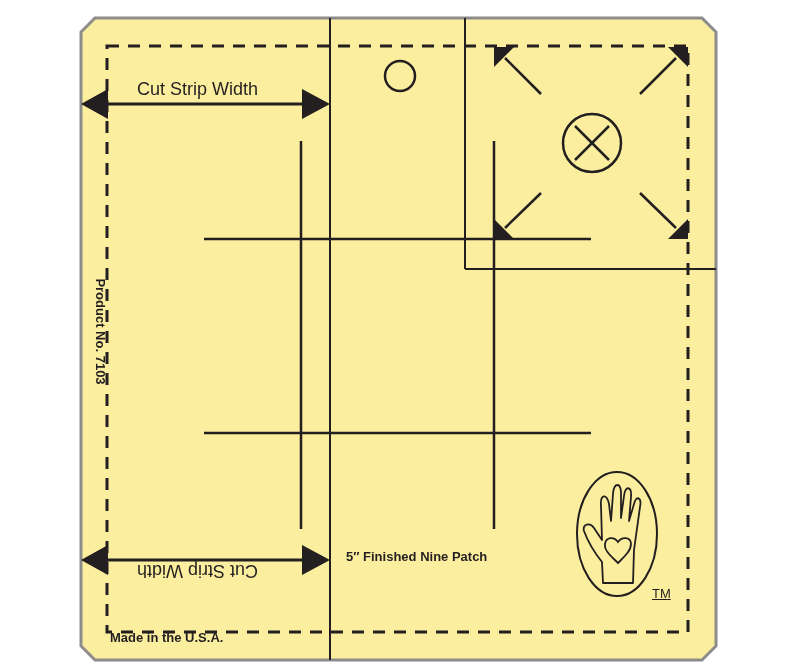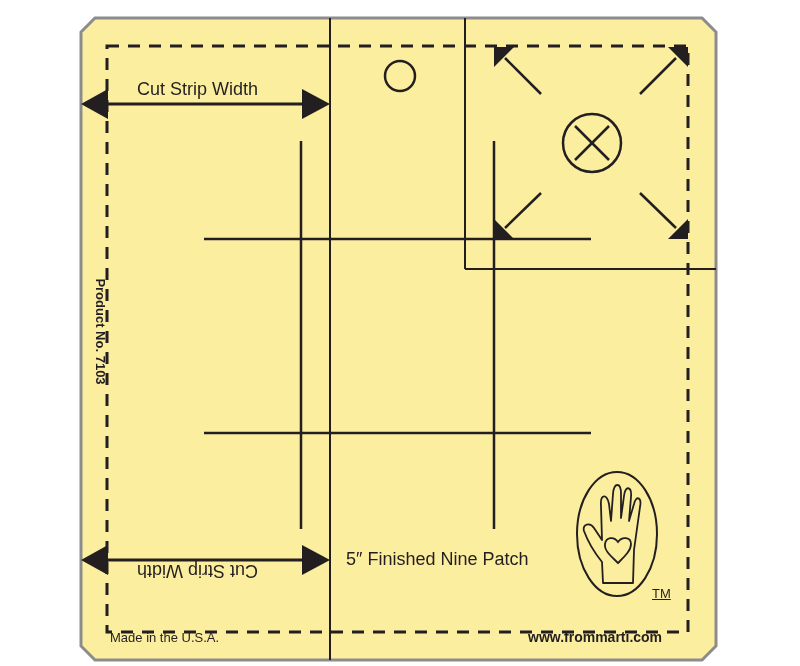--- a/index.html
+++ b/index.html
@@ -2,23 +2,23 @@
 <html><head>
 <meta charset="utf-8">
 <style>
   html, body { margin: 0; padding: 0; background: #ffffff; }
   body { width: 800px; height: 666px; position: relative; overflow: hidden; font-family: "Liberation Sans", sans-serif; }
   #stage { position: absolute; left: 0; top: 4px; width: 800px; height: 666px; }
   .lbl { position: absolute; color: #231f20; white-space: nowrap; font-family: "Liberation Sans", sans-serif; }
   .cut-top { left: 137px; top: 75px; font-size: 18px; }
   .cut-bottom { left: 137px; top: 556px; font-size: 18px; transform: rotate(180deg); transform-origin: center center; }
   .product-no { left: 40px; top: 320px; font-size: 13px; font-weight: bold; transform: rotate(90deg); transform-origin: center center; width: 120px; text-align: center; }
-  .made-in { left: 110px; top: 626px; font-size: 13px; font-weight: normal; text-align: right; }
+  .made-in { left: 110px; top: 626px; font-size: 13px; font-weight: bold; text-align: right; }
   .website { left: 528px; top: 625px; font-size: 14px; font-weight: bold; }
-  .title { left: 346px; top: 545px; font-size: 18px; font-weight: normal; }
+  .title { left: 346px; top: 545px; font-size: 13px; font-weight: bold; }
   .tm { left: 652px; top: 582px; font-size: 13px; text-decoration: underline; }
 </style>
 </head>
 <body>
 
 <div id="stage">
   <svg width="800" height="666" viewBox="0 0 800 666" xmlns="http://www.w3.org/2000/svg">
 
     <polygon points="95,14 702,14 716,28 716,642 702,656 95,656 81,642 81,28" fill="#fcee9f" stroke="#8c8c8c" stroke-width="3"></polygon>
 
@@ -81,14 +81,13 @@
       <path d="M618,559 C612,553 604,547 605,540 C606,533 614,532 618,538 C622,532 631,533 631,540 C631,547 624,553 618,559 Z" fill="none" stroke="#231f20" stroke-width="1.8"></path>
     </g>
   </svg>
 
   <span class="lbl cut-top">Cut Strip Width</span>
   <span class="lbl cut-bottom">Cut Strip Width</span>
   <span class="lbl product-no">Product No. 7103</span>
   <span class="lbl title">5″ Finished Nine Patch</span>
   <span class="lbl tm">TM</span>
   <span class="lbl made-in">Made in the U.S.A.</span>
-  <span class="lbl website">www.frommarti.com</span>
 </div>
 
 </body></html>

